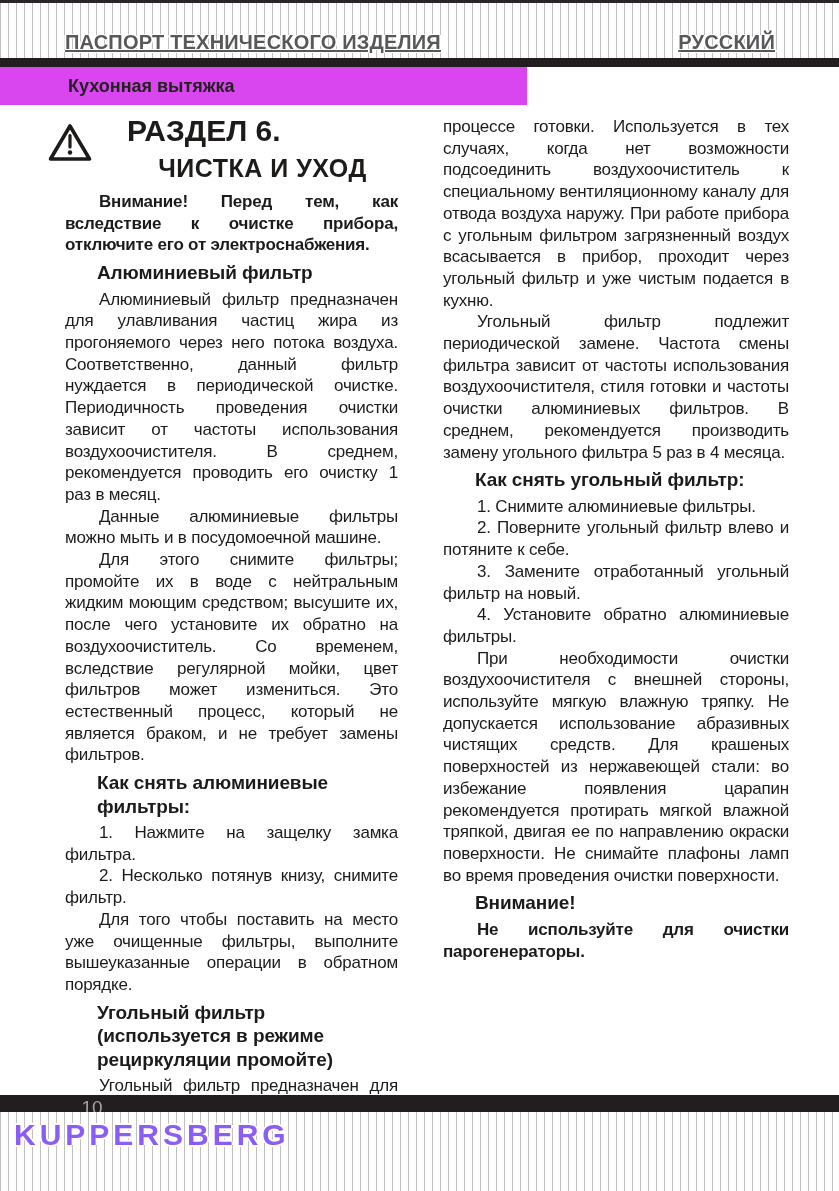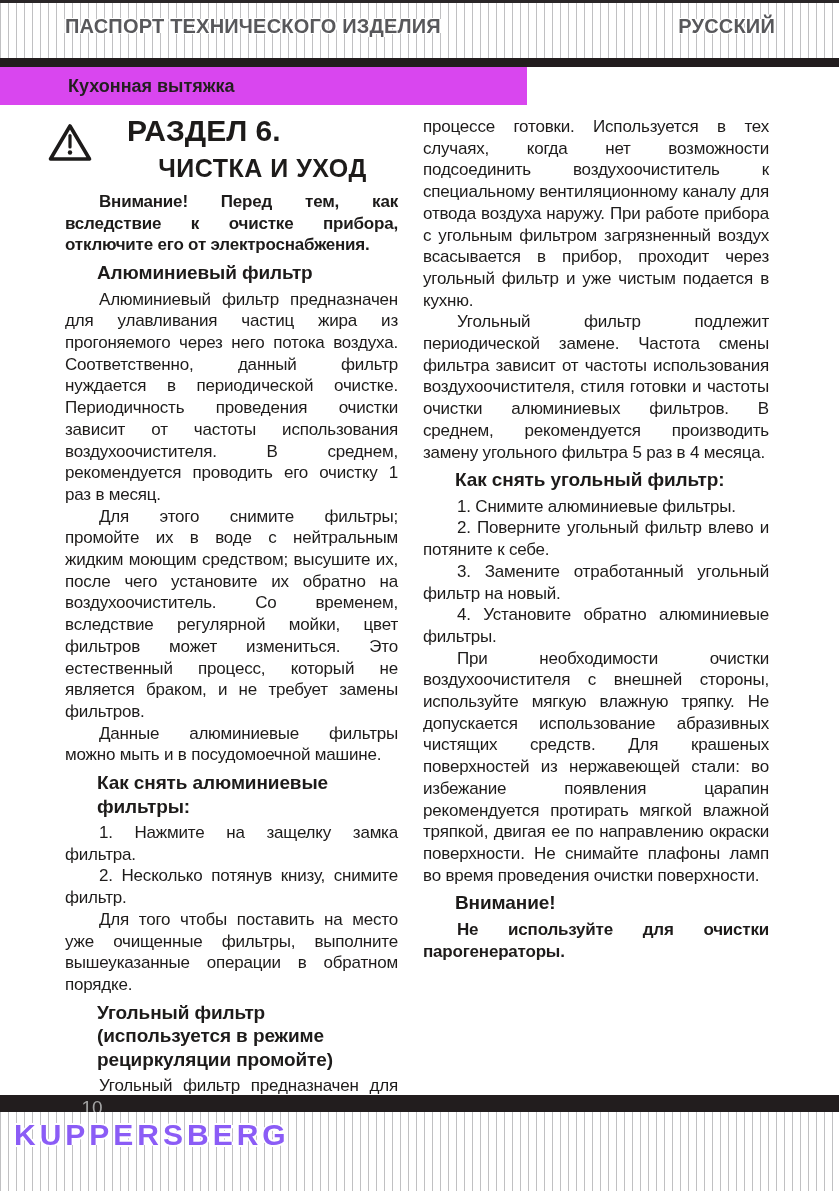--- a/index.html
+++ b/index.html
@@ -6,35 +6,35 @@
   .page{
     position:relative;width:839px;height:1191px;overflow:hidden;background:#ffffff;
     font-family:"Liberation Sans","DejaVu Sans",sans-serif;color:#1d1b1a;
   }
   .stripes{
     background:repeating-linear-gradient(to right,#c0c0c2 0,#c0c0c2 1px,#ffffff 1px,#ffffff 8px);
   }
   .top-edge{position:absolute;top:0;left:0;width:100%;height:3px;background:#2a2627;}
   .top-stripes{position:absolute;top:3px;left:0;width:100%;height:55px;}
   .hdr-label{
-    position:absolute;bottom:20px;font-weight:bold;font-size:20px;color:#58585b;
+    position:absolute;bottom:4px;font-weight:bold;font-size:20px;color:#58585b;
     text-shadow:-2px 0 0 #fff,2px 0 0 #fff,0 -1px 0 #fff,0 1px 0 #fff;
-    white-space:nowrap;letter-spacing:0.2px;
+    white-space:nowrap;letter-spacing:0.2px;text-decoration:underline;
   }
   .hdr-left{left:65px;}
   .hdr-right{right:64px;}
   .black-bar{position:absolute;top:58px;left:0;width:100%;height:9px;background:#221d1e;}
   .product-bar{position:absolute;top:67px;left:0;width:527px;height:38px;background:#d946ef;}
   .product-bar span{
     display:block;padding-left:68px;line-height:38px;font-weight:bold;font-size:18px;color:#221f1f;
   }
   
   .col{position:absolute;font-size:17px;line-height:21.7px;letter-spacing:-0.2px;text-align:justify;}
   .col-left{left:65px;top:114px;width:333px;}
-  .col-right{left:423px;top:116px;width:346px;}
+  .col-right{left:443px;top:116px;width:346px;}
   .sec-head{position:relative;margin-left:62px;margin-bottom:9px;}
   .warn{position:absolute;left:-80px;top:4px;}
   .sec-num{font-weight:bold;font-size:30px;line-height:26px;margin:4px 0 10px 0;text-align:left;letter-spacing:0;}
   .sec-title{font-weight:bold;font-size:25px;line-height:28px;margin:0;text-align:center;letter-spacing:0.5px;}
   p.body{margin:0;text-indent:34px;}
   p.noind{text-indent:0;}
   p.b{font-weight:bold;}
   p.contend{text-align-last:justify;}
   h3.sub{
     font-weight:bold;font-size:19px;line-height:23.5px;letter-spacing:-0.1px;
@@ -81,22 +81,22 @@
           <circle cx="23" cy="30.5" r="2.2" fill="#1d1b1a"></circle>
         </svg>
       </span>
       <p class="sec-num">РАЗДЕЛ 6.</p>
       <p class="sec-title">ЧИСТКА И УХОД</p>
     </div>
 
     <p class="body b">Внимание! Перед тем, как вследствие к очистке прибора, отключите его от электроснабжения.</p>
     <h3 class="sub">Алюминиевый фильтр</h3>
     <p class="body">Алюминиевый фильтр предназначен для улавливания частиц жира из прогоняемого через него потока воздуха. Соответственно, данный фильтр нуждается в периодической очистке. Периодичность проведения очистки зависит от частоты использования воздухоочистителя. В среднем, рекомендуется проводить его очистку 1 раз в месяц.</p>
+    <p class="body">Данные алюминиевые фильтры можно мыть и в посудомоечной машине.</p>
     <p class="body">Для этого снимите фильтры; промойте их в воде с нейтральным жидким моющим средством; высушите их, после чего установите их обратно на воздухоочиститель. Со временем, вследствие регулярной мойки, цвет фильтров может измениться. Это естественный процесс, который не является браком, и не требует замены фильтров.</p>
-    <p class="body">Данные алюминиевые фильтры можно мыть и в посудомоечной машине.</p>
     <h3 class="sub">Как снять алюминиевые фильтры:</h3>
     <p class="body">1. Нажмите на защелку замка фильтра.</p>
     <p class="body">2. Несколько потянув книзу, снимите фильтр.</p>
     <p class="body">Для того чтобы поставить на место уже очищенные фильтры, выполните вышеуказанные операции в обратном порядке.</p>
     <h3 class="sub">Угольный фильтр (используется в режиме рециркуляции промойте)</h3>
     <p class="body contend">Угольный фильтр предназначен для улавливания запахов и испарений в</p>
   </div>
 
   <div class="col col-right">
     <p class="body noind">процессе готовки. Используется в тех случаях, когда нет возможности подсоединить воздухоочиститель к специальному вентиляционному каналу для отвода воздуха наружу. При работе прибора с угольным фильтром загрязненный воздух всасывается в прибор, проходит через угольный фильтр и уже чистым подается в кухню.</p>

